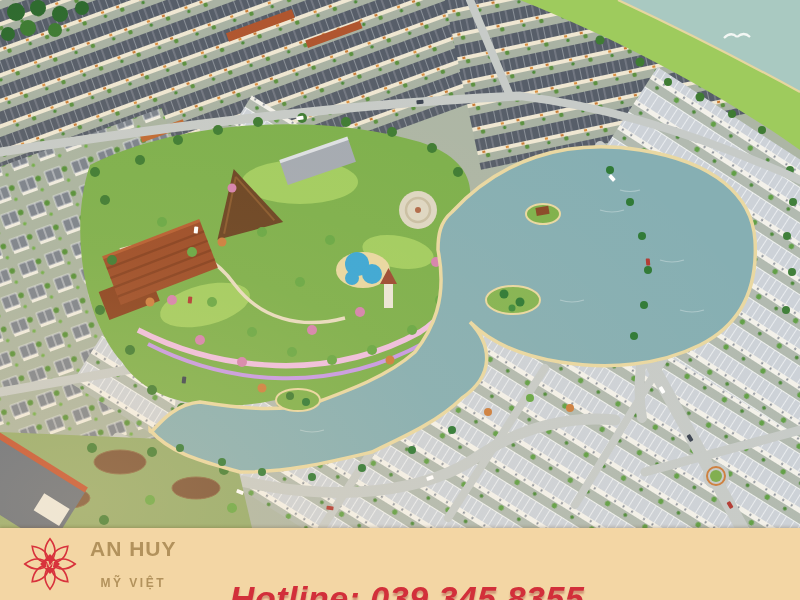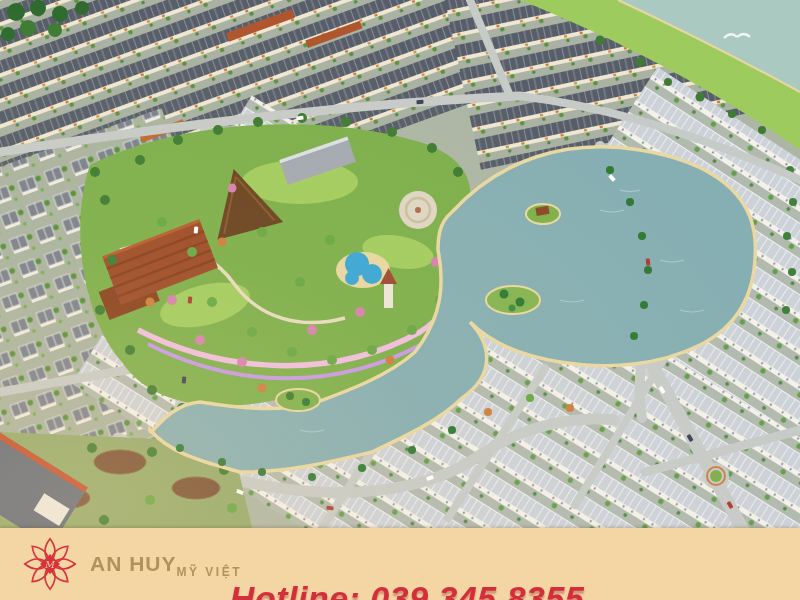--- a/index.html
+++ b/index.html
@@ -4,21 +4,21 @@
 <style>
   html,body{margin:0;padding:0;background:#222;}
   .frame{position:relative;width:800px;height:600px;overflow:hidden;
          font-family:"Liberation Sans",sans-serif;background:#adb6a5;}
   .scene{position:absolute;top:0;left:0;width:800px;height:528px;}
   .banner{position:absolute;left:0;bottom:0;width:800px;height:72px;
           display:flex;align-items:center;padding:0 0 0 22px;box-sizing:border-box;
           box-shadow:0 -1px 3px rgba(90,60,20,.25);}
   .brand{display:flex;align-items:center;gap:12px;}
   .lotus{width:56px;height:56px;flex:0 0 auto;}
-  .brand-text{display:flex;align-items:center;line-height:1.05;}
+  .brand-text{display:flex;flex-direction:column;align-items:center;line-height:1.05;}
   .brand-name{font-size:21px;font-weight:bold;letter-spacing:1px;}
   .brand-sub{font-size:12px;font-weight:bold;letter-spacing:2.5px;margin-top:17px;}
   .hotline{position:absolute;left:50%;top:50%;transform:translate(-48%,-50%);
            font-size:34px;font-weight:bold;font-style:italic;white-space:nowrap;
            text-shadow:0 3px 2px rgba(140,20,25,.35);letter-spacing:0.5px;margin-top:34px;}
 </style>
 </head>
 <body>
 
 <div class="frame">

